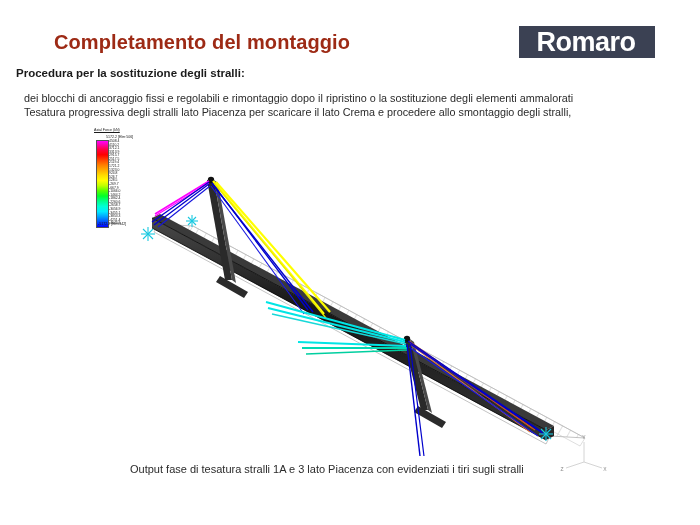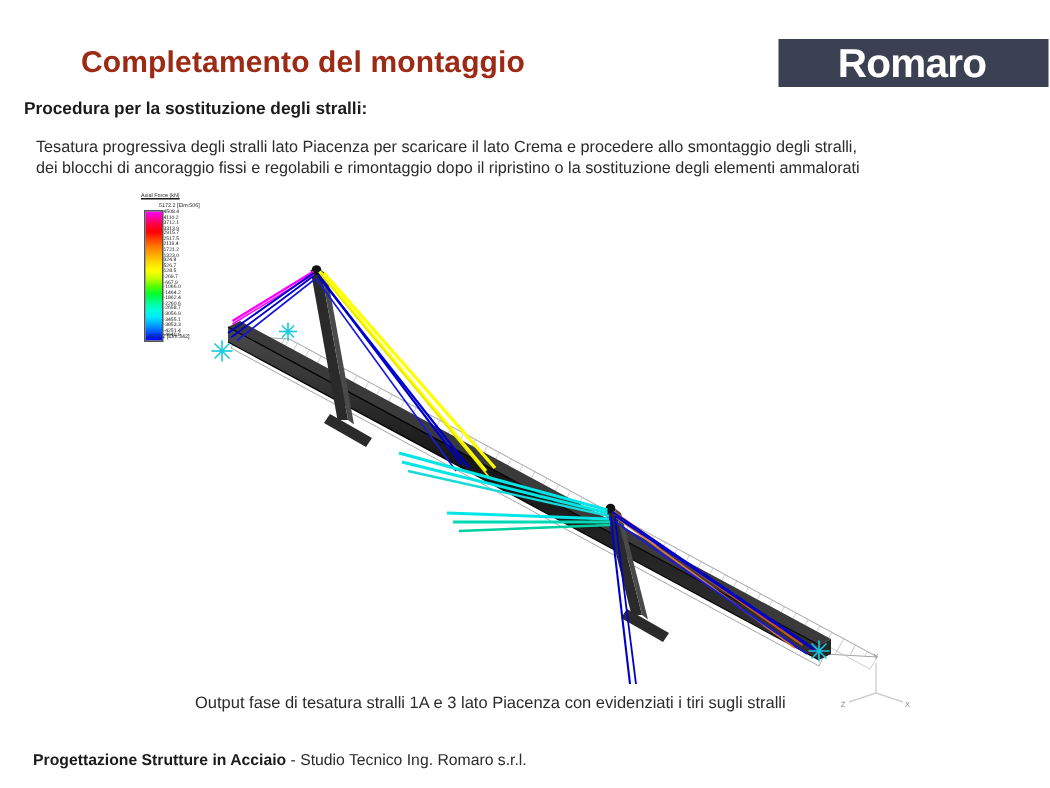--- a/index.html
+++ b/index.html
@@ -8,21 +8,21 @@
     background:#ffffff;
     font-family:"Liberation Sans", sans-serif;
     color:#231f20;
     position:relative;
     overflow:hidden;
   }
   .slide{position:absolute;inset:0;}
 
   
   .logo{
-    position:absolute;left:519px;top:26px;width:180px;height:32px;
+    position:absolute;left:519px;top:26px;width:136px;height:32px;
     background:#3b4153;
     display:flex;align-items:center;justify-content:center;
   }
   .logo-text{
     color:#ffffff;
     font-family:"Liberation Sans", sans-serif;
     font-weight:bold;
     font-size:27px;
     letter-spacing:-0.5px;
     line-height:1;
@@ -134,22 +134,22 @@
 <div class="slide">
 
   <div class="logo">
     <span class="logo-text">Romaro</span>
   </div>
 
   <div class="title">Completamento del montaggio</div>
   <div class="subtitle">Procedura per la sostituzione degli stralli:</div>
 
   <div class="bodytext">
+    <div>dei blocchi di ancoraggio fissi e regolabili e rimontaggio dopo il ripristino o la sostituzione degli elementi ammalorati</div>
     <div>Tesatura progressiva degli stralli lato Piacenza per scaricare il lato Crema e procedere allo smontaggio degli stralli,</div>
-    <div>dei blocchi di ancoraggio fissi e regolabili e rimontaggio dopo il ripristino o la sostituzione degli elementi ammalorati</div>
   </div>
 
   <div class="viewport">
     <svg viewBox="0 0 545 330" xmlns="http://www.w3.org/2000/svg">
       <defs>
         <pattern id="deckmesh" width="9" height="9" patternUnits="userSpaceOnUse" patternTransform="rotate(29)">
           <path d="M0 0 L0 9" stroke="#a5a5a5" stroke-width="0.7" fill="none"></path>
         </pattern>
         <linearGradient id="girdergrad" x1="0" y1="0" x2="0" y2="1">
           <stop offset="0%" stop-color="#4a4a4a"></stop>
@@ -289,17 +289,14 @@
         <line x1="26" y1="34" x2="44" y2="40"></line>
       </g>
       <text x="26" y="11" font-size="5" fill="#888" text-anchor="middle" font-family="Liberation Sans, sans-serif">Y</text>
       <text x="4" y="43" font-size="5" fill="#888" text-anchor="middle" font-family="Liberation Sans, sans-serif">Z</text>
       <text x="47" y="43" font-size="5" fill="#888" text-anchor="middle" font-family="Liberation Sans, sans-serif">X</text>
     </svg>
   </div>
 
   <div class="caption">Output fase di tesatura stralli 1A e 3 lato Piacenza con evidenziati i tiri sugli stralli</div>
 
-  <div class="footer">
-    <b>Progettazione Strutture in Acciaio</b><span> - Studio Tecnico Ing. Romaro s.r.l.</span>
-  </div>
 
 </div>
 
 </body></html>

